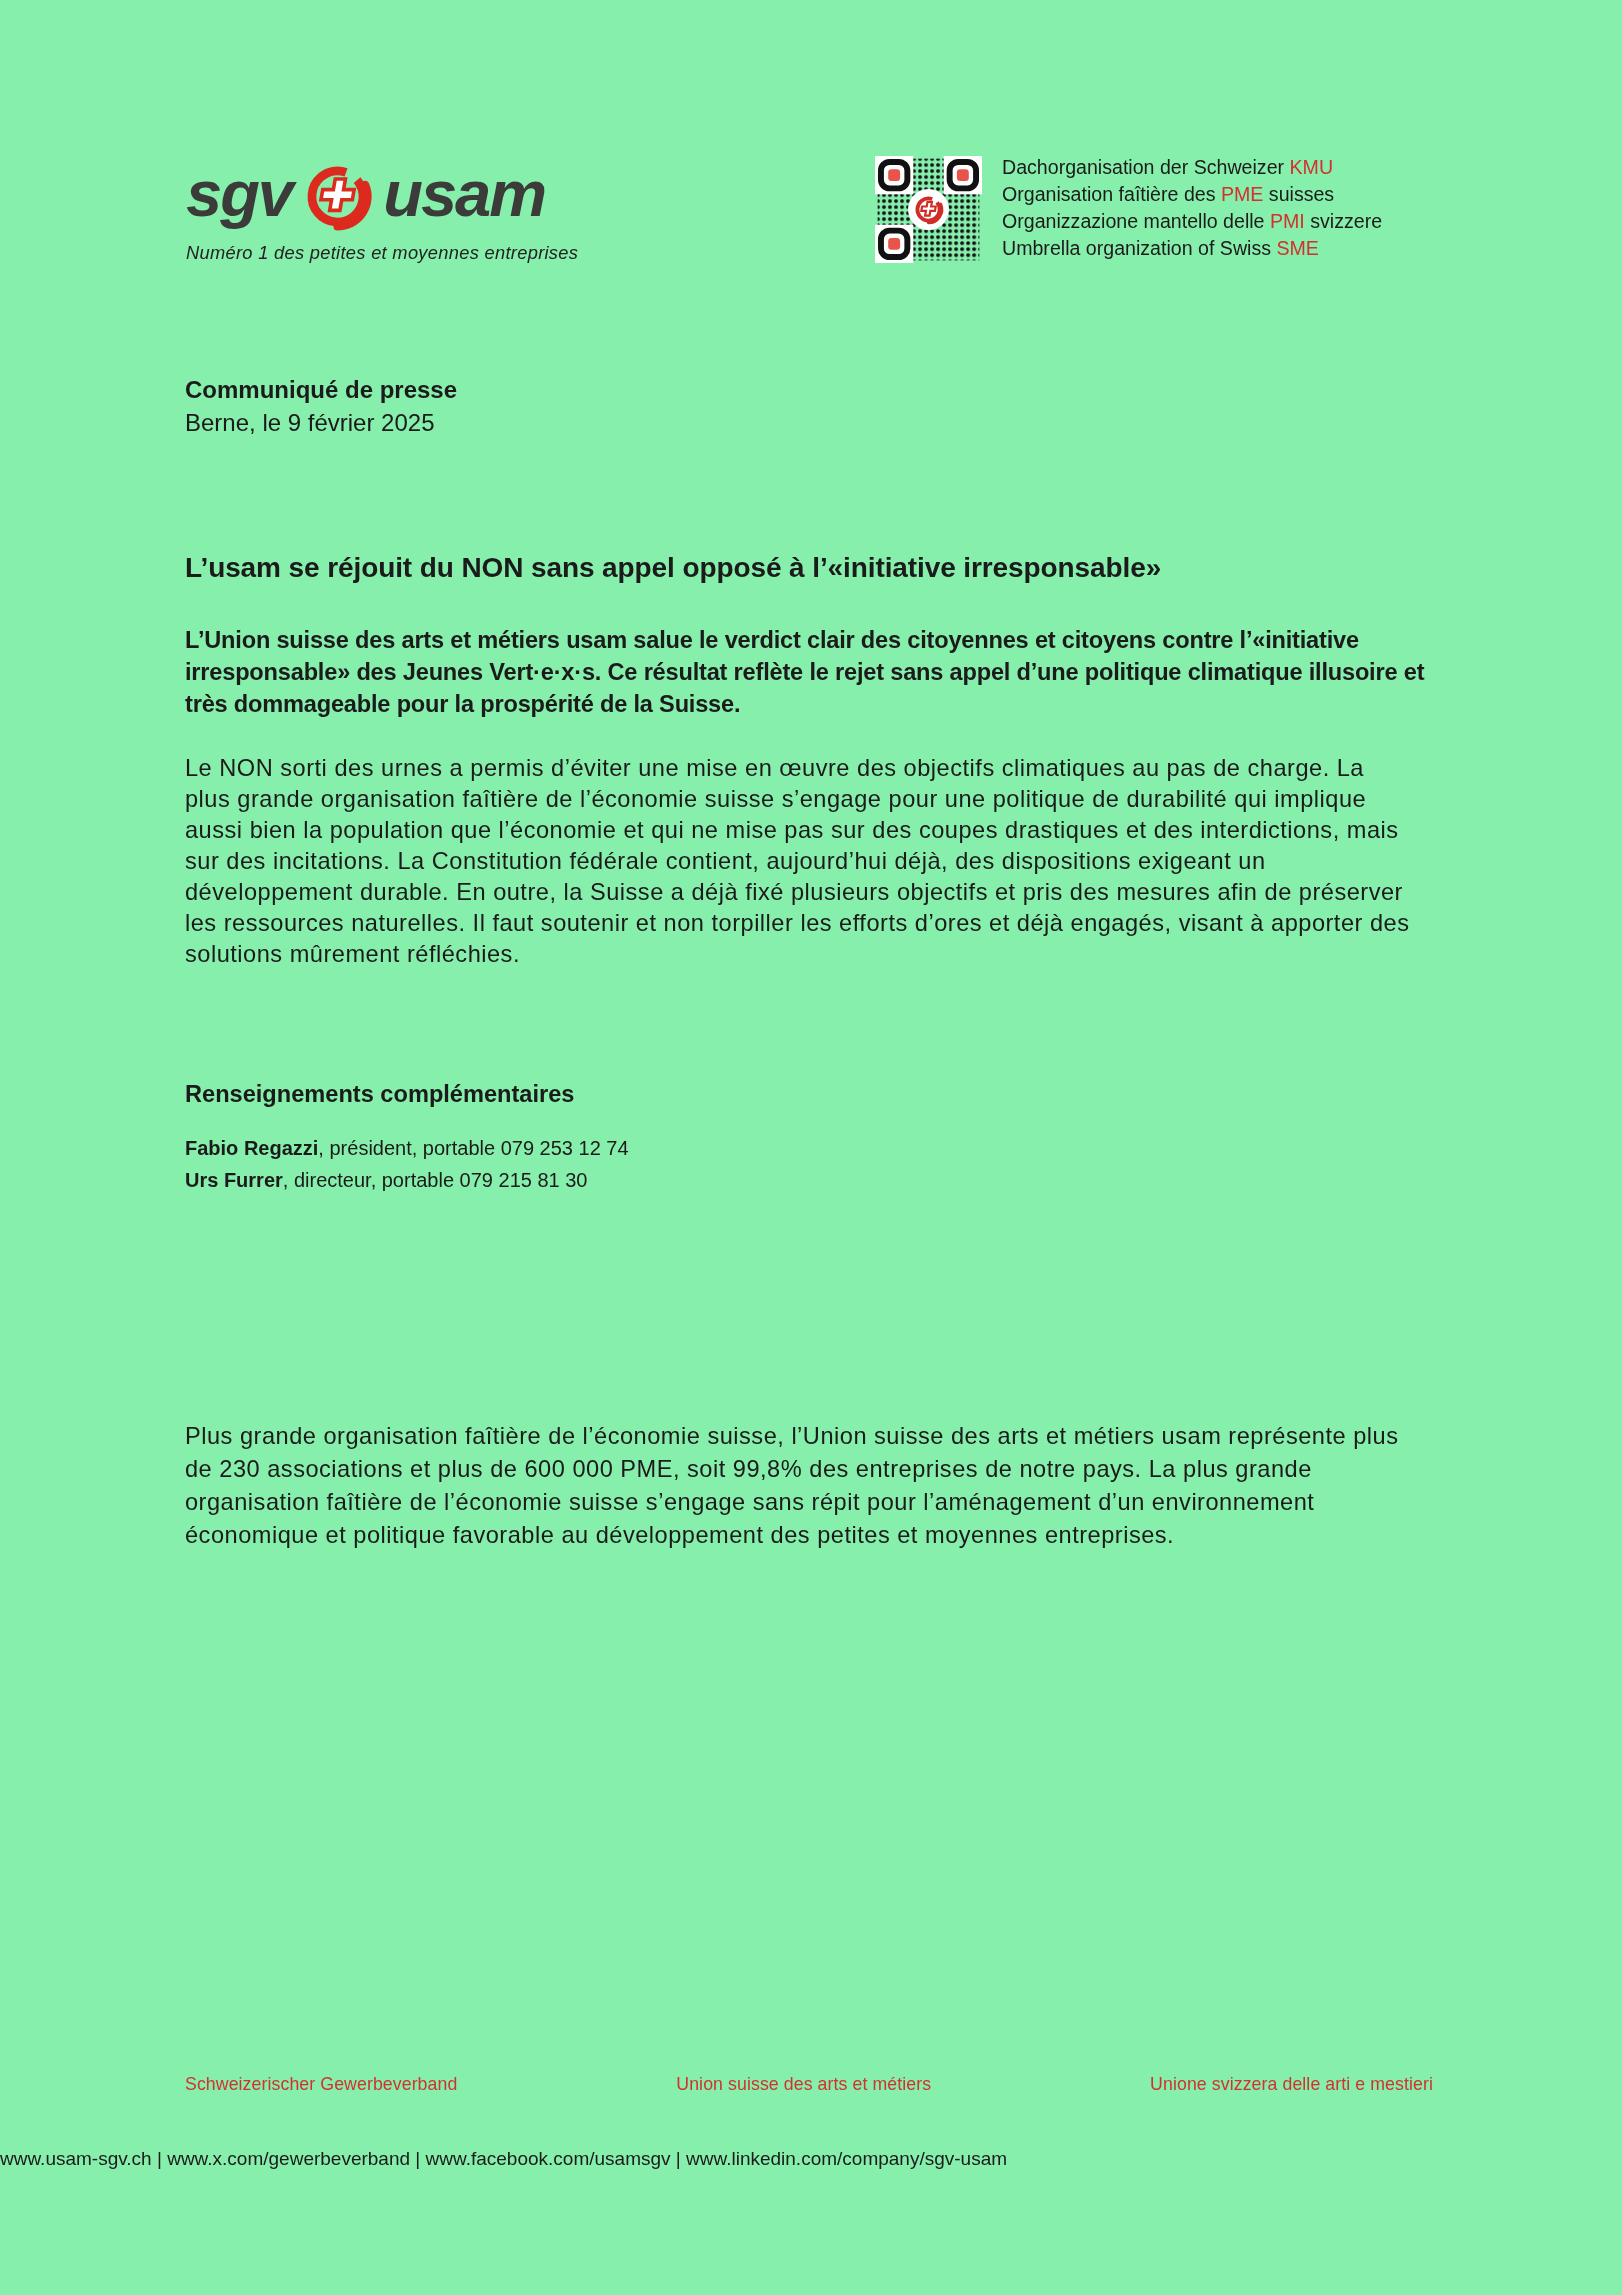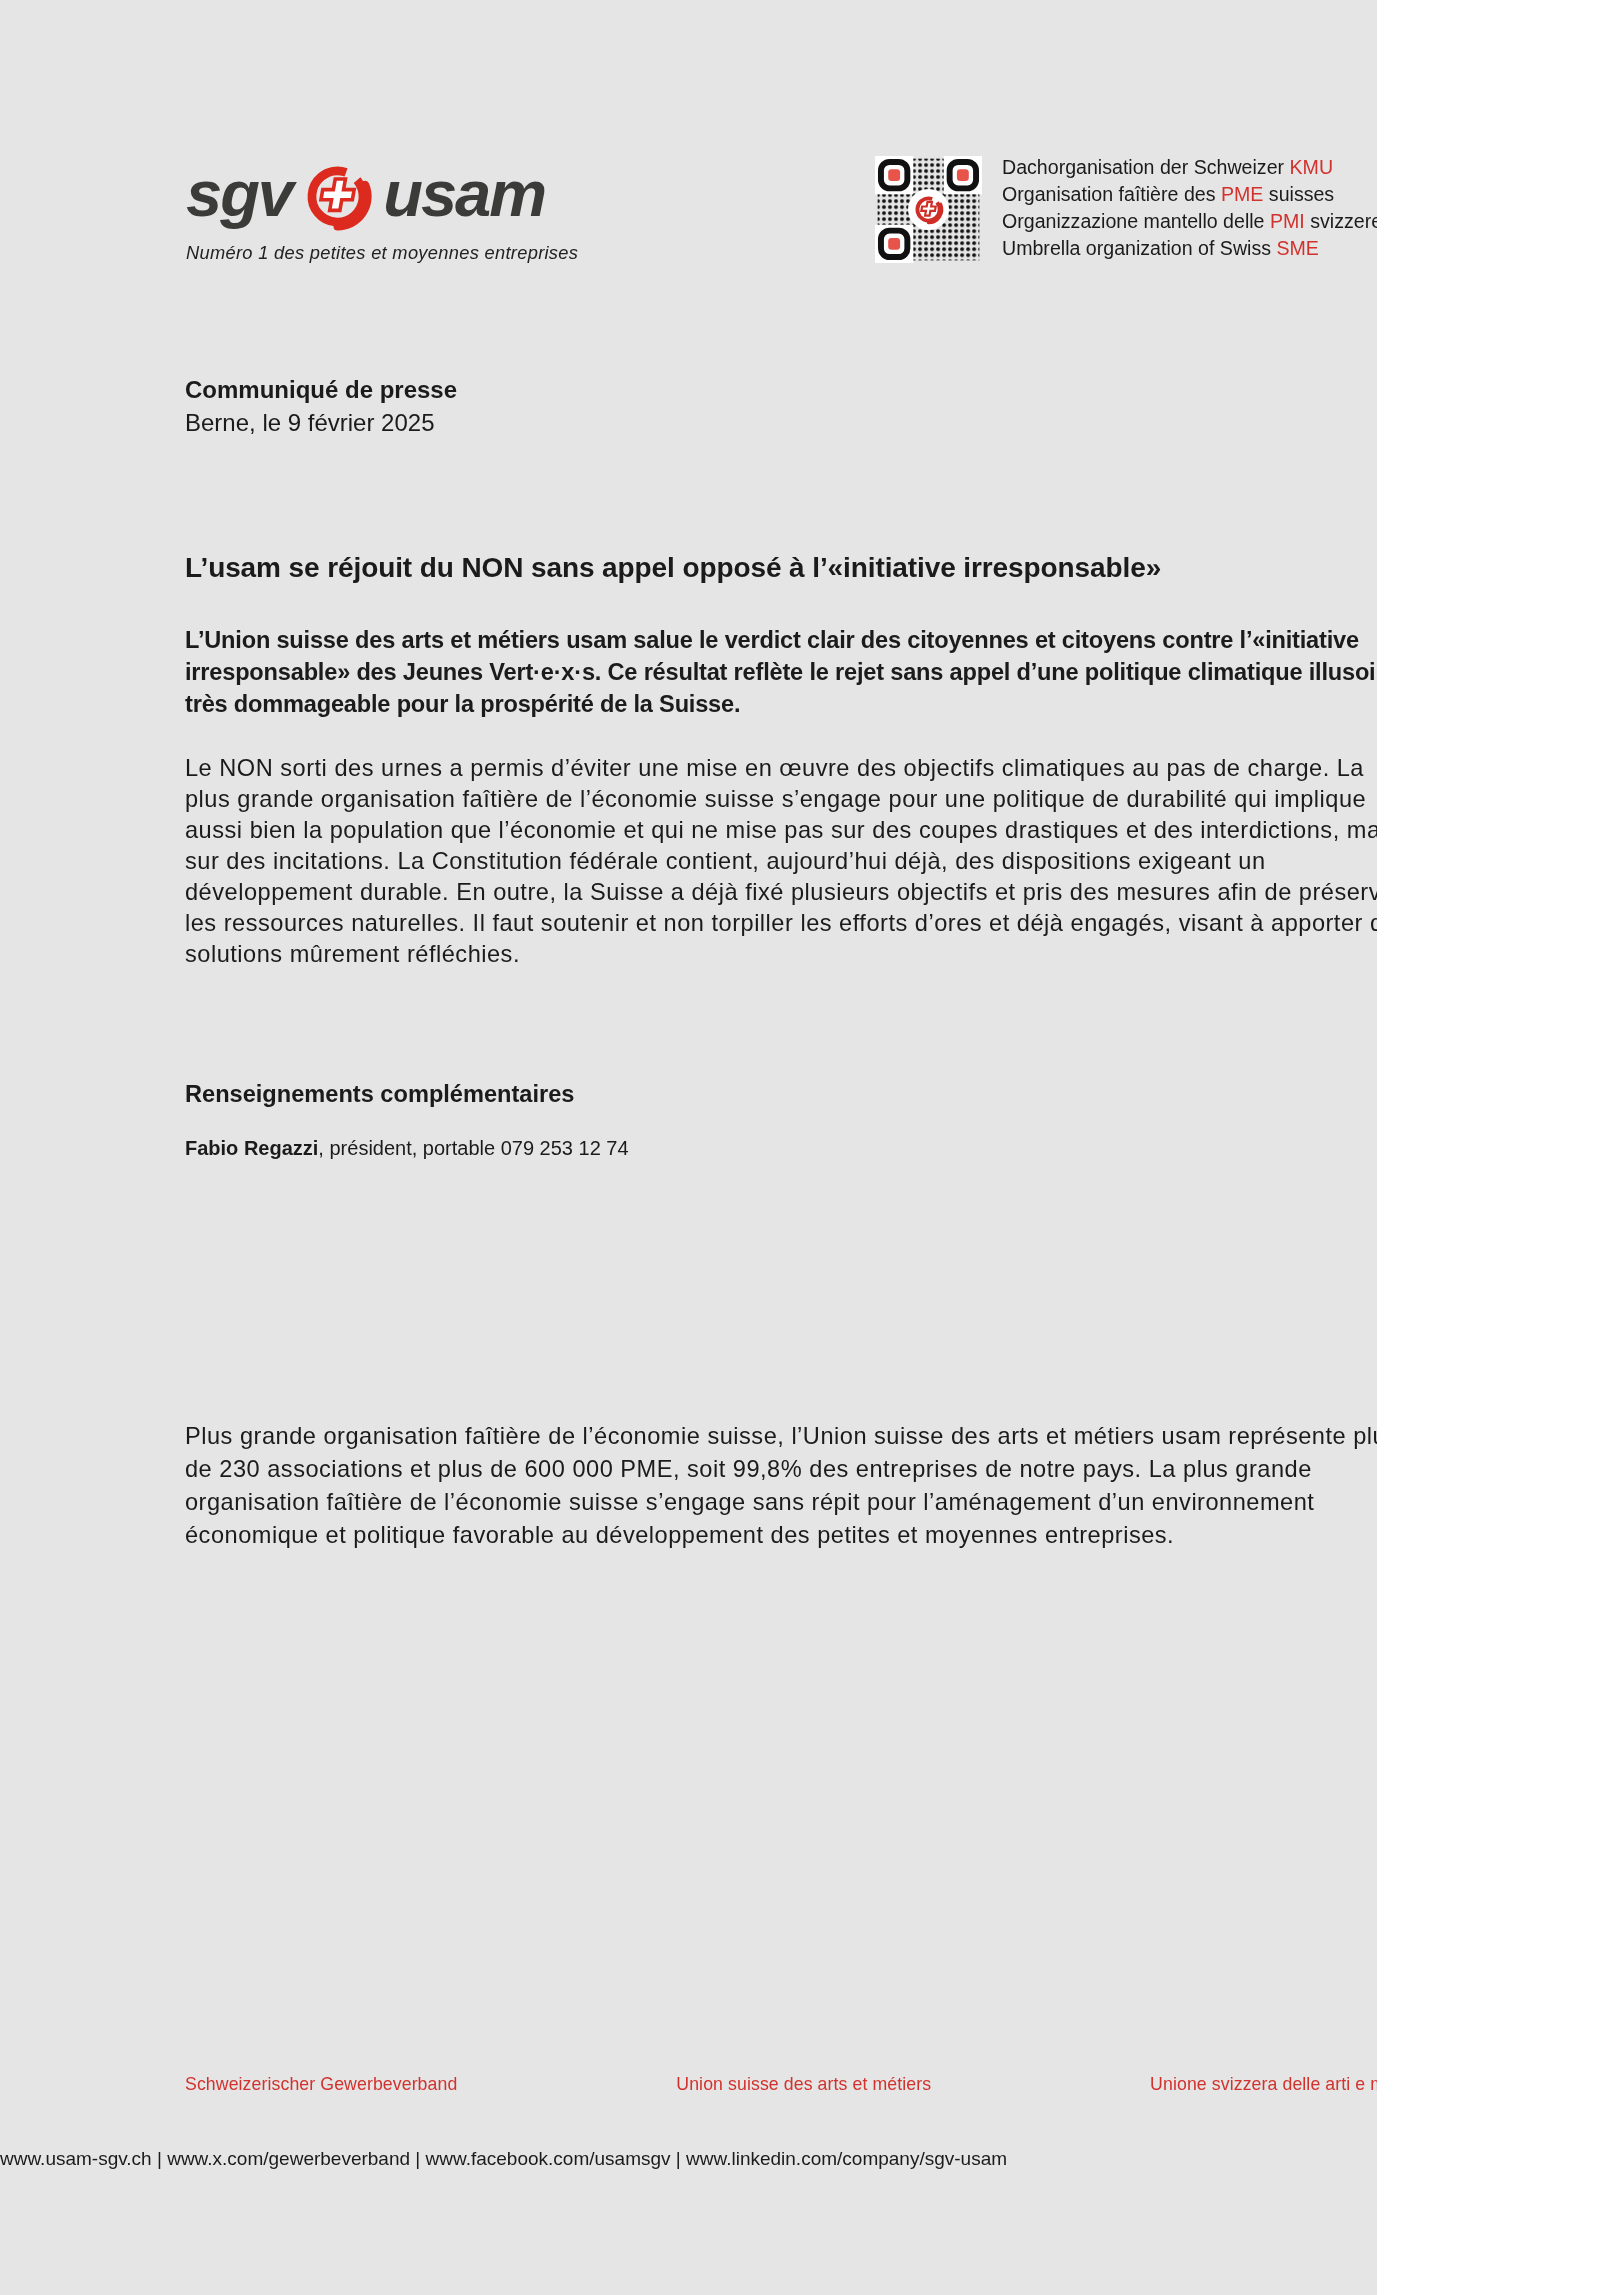--- a/index.html
+++ b/index.html
@@ -3,23 +3,23 @@
 <meta charset="utf-8">
 <style>
   * { margin: 0; padding: 0; box-sizing: border-box; }
   html, body { background: #ffffff; }
   body {
     font-family: "Liberation Sans", "DejaVu Sans", sans-serif;
     color: #1b1b1b;
   }
   .page {
     position: relative;
-    width: 1377px;
+    width: 1622px;
     height: 2295px;
-    background: #e5e5e5;
+    background: #86efac;
     overflow: hidden;
   }
 
   
   .logo-block { position: absolute; left: 186px; top: 157px; }
   .logo-row {
     display: flex;
     align-items: center;
     gap: 3.9px;
     font-style: italic;
@@ -160,20 +160,21 @@
 
   <h1 class="page-title">L’usam se réjouit du NON sans appel opposé à l’«initiative irresponsable»</h1>
 
   <p class="lead-par">L’Union suisse des arts et métiers usam salue le verdict clair des citoyennes et citoyens contre l’«initiative irresponsable» des Jeunes Vert·e·x·s. Ce résultat reflète le rejet sans appel d’une politique climatique illusoire et très dommageable pour la prospérité de la Suisse.</p>
 
   <p class="body-par">Le NON sorti des urnes a permis d’éviter une mise en œuvre des objectifs climatiques au pas de charge. La plus grande organisation faîtière de l’économie suisse s’engage pour une politique de durabilité qui implique aussi bien la population que l’économie et qui ne mise pas sur des coupes drastiques et des interdictions, mais sur des incitations. La Constitution fédérale contient, aujourd’hui déjà, des dispositions exigeant un développement durable. En outre, la Suisse a déjà fixé plusieurs objectifs et pris des mesures afin de préserver les ressources naturelles. Il faut soutenir et non torpiller les efforts d’ores et déjà engagés, visant à apporter des solutions mûrement réfléchies.</p>
 
   <h2 class="contacts-heading">Renseignements complémentaires</h2>
   <div class="contacts">
     <div><b>Fabio Regazzi</b><span>, président, portable 079 253 12 74</span></div>
+    <div><b>Urs Furrer</b><span>, directeur, portable 079 215 81 30</span></div>
   </div>
 
   <p class="boilerplate">Plus grande organisation faîtière de l’économie suisse, l’Union suisse des arts et métiers usam représente plus de 230 associations et plus de 600 000 PME, soit 99,8% des entreprises de notre pays. La plus grande organisation faîtière de l’économie suisse s’engage sans répit pour l’aménagement d’un environnement économique et politique favorable au développement des petites et moyennes entreprises.</p>
 
   <div class="footer-orgs">
     <span>Schweizerischer Gewerbeverband</span>
     <span>Union suisse des arts et métiers</span>
     <span>Unione svizzera delle arti e mestieri</span>
   </div>
   <div class="footer-links">www.usam-sgv.ch | www.x.com/gewerbeverband | www.facebook.com/usamsgv | www.linkedin.com/company/sgv-usam</div>

